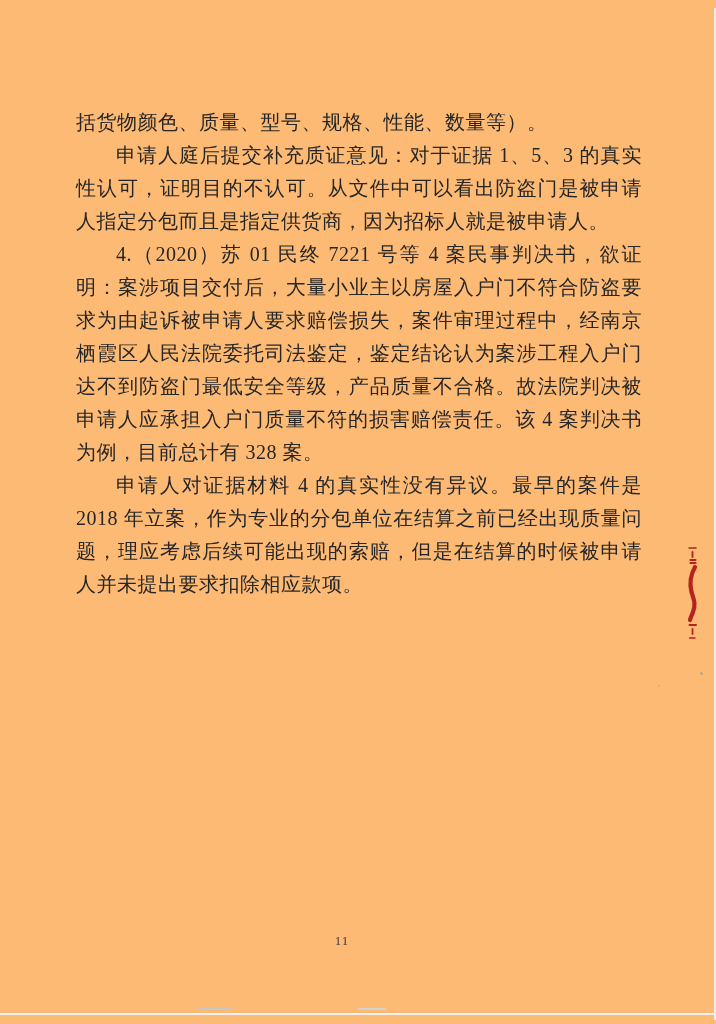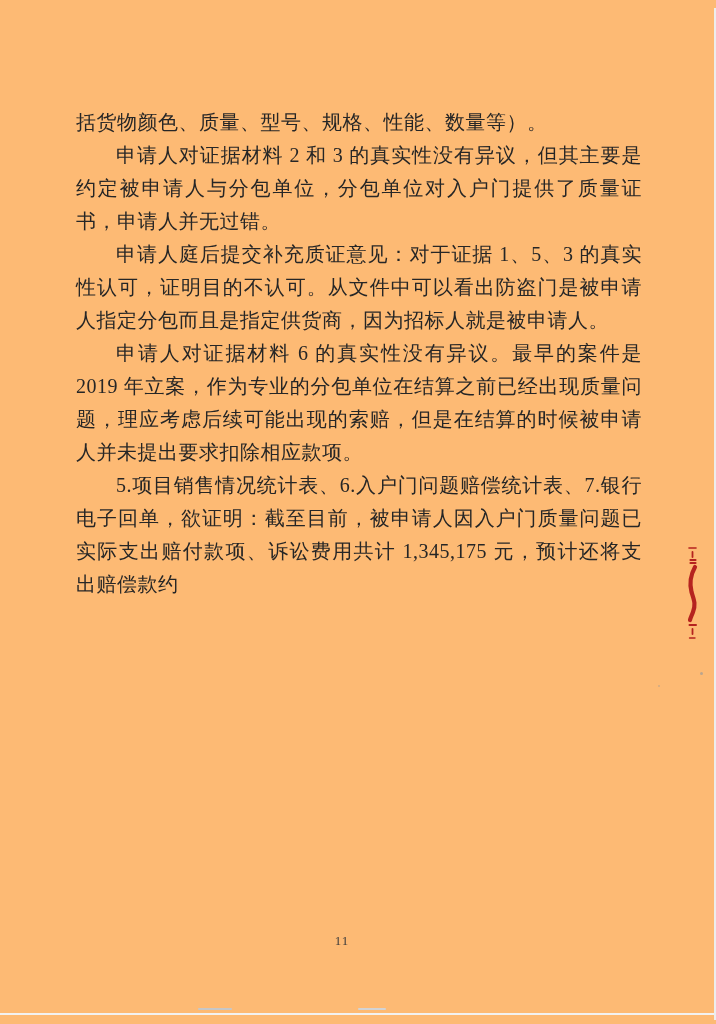--- a/index.html
+++ b/index.html
@@ -86,24 +86,23 @@
     background: #f2f2f2;
   }
 </style>
 </head>
 <body>
 
 <div class="page">
 
   <main class="text-block">
     <p class="para">括货物颜色、质量、型号、规格、性能、数量等）。</p>
-    <p class="para indent">申请人对证据材料 2 和 3 的真实性没有异议，但其主要是约定被申请人与分包单位，分包单位对入户门提供了质量证书，申请人并无过错。</p>
     <p class="para indent">申请人庭后提交补充质证意见：对于证据 1、5、3 的真实性认可，证明目的不认可。从文件中可以看出防盗门是被申请人指定分包而且是指定供货商，因为招标人就是被申请人。</p>
-    <p class="para indent">申请人对证据材料 6 的真实性没有异议。最早的案件是 2019 年立案，作为专业的分包单位在结算之前已经出现质量问题，理应考虑后续可能出现的索赔，但是在结算的时候被申请人并未提出要求扣除相应款项。</p>
-    <p class="para indent">5.项目销售情况统计表、6.入户门问题赔偿统计表、7.银行电子回单，欲证明：截至目前，被申请人因入户门质量问题已实际支出赔付款项、诉讼费用共计 1,345,175 元，预计还将支出赔偿款约</p>
+    <p class="para indent">4.（2020）苏 01 民终 7221 号等 4 案民事判决书，欲证明：案涉项目交付后，大量小业主以房屋入户门不符合防盗要求为由起诉被申请人要求赔偿损失，案件审理过程中，经南京栖霞区人民法院委托司法鉴定，鉴定结论认为案涉工程入户门达不到防盗门最低安全等级，产品质量不合格。故法院判决被申请人应承担入户门质量不符的损害赔偿责任。该 4 案判决书为例，目前总计有 328 案。</p>
+    <p class="para indent">申请人对证据材料 4 的真实性没有异议。最早的案件是 2018 年立案，作为专业的分包单位在结算之前已经出现质量问题，理应考虑后续可能出现的索赔，但是在结算的时候被申请人并未提出要求扣除相应款项。</p>
   </main>
 
   <div class="page-number">11</div>
 
   <svg class="red-mark" viewBox="0 0 14 96" xmlns="http://www.w3.org/2000/svg">
     <g stroke="#b5231f" fill="none" stroke-linecap="round">
       <path d="M3 2 H10" stroke-width="1.6"></path>
       <path d="M6.5 6 V11" stroke-width="1.8"></path>
       <path d="M4.5 14 H9.5 M4.5 17 H9.5" stroke-width="2.2"></path>
       <path d="M9 21 C4 30, 3.5 38, 5.5 46 C8 54, 10 58, 7 66 C5.5 70, 4.5 72, 4 74" stroke-width="4.2"></path>

